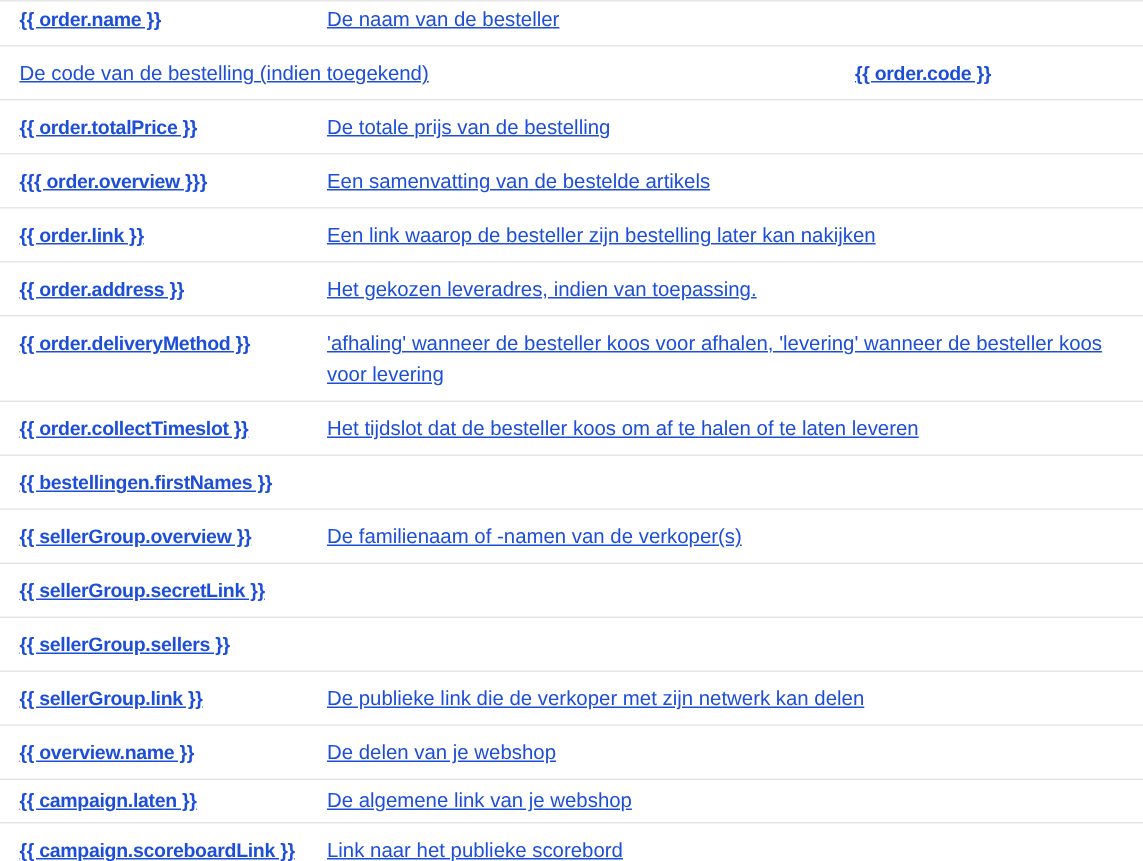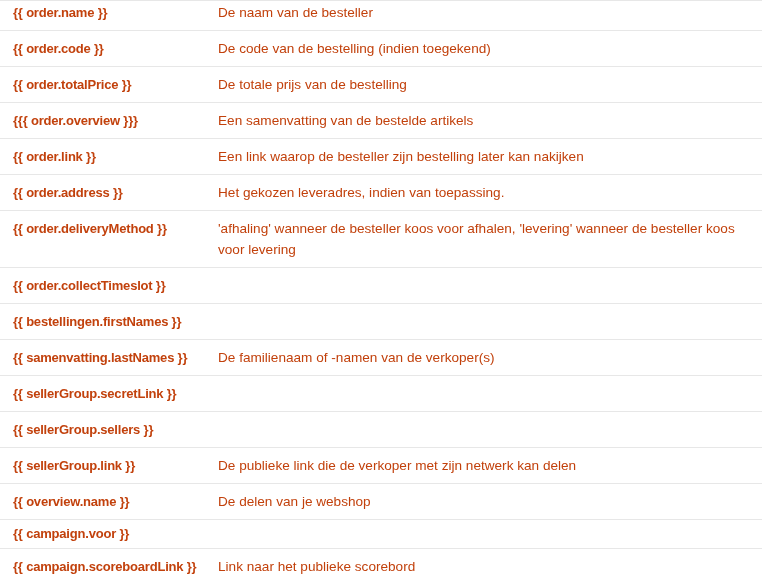--- a/index.html
+++ b/index.html
@@ -17,21 +17,22 @@
     width: 762px;
     border-top: 1px solid #e7e7e7;
   }
   .row {
     display: flex;
     align-items: flex-start;
     border-bottom: 1px solid #e7e7e7;
   }
   .cell {
     box-sizing: border-box;
-    color: #c2410c;
+    color: #1d4ed8;
+    text-decoration: underline;
   }
   .cell.var {
     flex: 0 0 205px;
     padding: 7px 2px 7px 13px;
     font-size: 13px;
     font-weight: bold;
     letter-spacing: -0.2px;
     line-height: 21px;
     white-space: nowrap;
     overflow: hidden;
@@ -52,22 +53,22 @@
 <body>
 
 <div class="vars-table">
 
   <div class="row row-first">
     <div class="cell var">{{ order.name }}</div>
     <div class="cell desc">De naam van de besteller</div>
   </div>
 
   <div class="row">
+    <div class="cell desc">De code van de bestelling (indien toegekend)</div>
     <div class="cell var">{{ order.code }}</div>
-    <div class="cell desc">De code van de bestelling (indien toegekend)</div>
   </div>
 
   <div class="row">
     <div class="cell var">{{ order.totalPrice }}</div>
     <div class="cell desc">De totale prijs van de bestelling</div>
   </div>
 
   <div class="row">
     <div class="cell var">{{{ order.overview }}}</div>
     <div class="cell desc">Een samenvatting van de bestelde artikels</div>
@@ -83,28 +84,29 @@
     <div class="cell desc">Het gekozen leveradres, indien van toepassing.</div>
   </div>
 
   <div class="row">
     <div class="cell var">{{ order.deliveryMethod }}</div>
     <div class="cell desc">'afhaling' wanneer de besteller koos voor afhalen, 'levering' wanneer de besteller koos voor levering</div>
   </div>
 
   <div class="row">
     <div class="cell var">{{ order.collectTimeslot }}</div>
+    <div class="cell desc">Het tijdslot dat de besteller koos om af te halen of te laten leveren</div>
   </div>
 
   <div class="row">
     <div class="cell var">{{ bestellingen.firstNames }}</div>
   </div>
 
   <div class="row">
-    <div class="cell var">{{ samenvatting.lastNames }}</div>
+    <div class="cell var">{{ sellerGroup.overview }}</div>
     <div class="cell desc">De familienaam of -namen van de verkoper(s)</div>
   </div>
 
   <div class="row">
     <div class="cell var">{{ sellerGroup.secretLink }}</div>
   </div>
 
   <div class="row">
     <div class="cell var">{{ sellerGroup.sellers }}</div>
   </div>
@@ -113,21 +115,22 @@
     <div class="cell var">{{ sellerGroup.link }}</div>
     <div class="cell desc">De publieke link die de verkoper met zijn netwerk kan delen</div>
   </div>
 
   <div class="row">
     <div class="cell var">{{ overview.name }}</div>
     <div class="cell desc">De delen van je webshop</div>
   </div>
 
   <div class="row row-compact">
-    <div class="cell var">{{ campaign.voor }}</div>
+    <div class="cell var">{{ campaign.laten }}</div>
+    <div class="cell desc">De algemene link van je webshop</div>
   </div>
 
   <div class="row">
     <div class="cell var">{{ campaign.scoreboardLink }}</div>
     <div class="cell desc">Link naar het publieke scorebord</div>
   </div>
 
 </div>
 
 </body></html>

